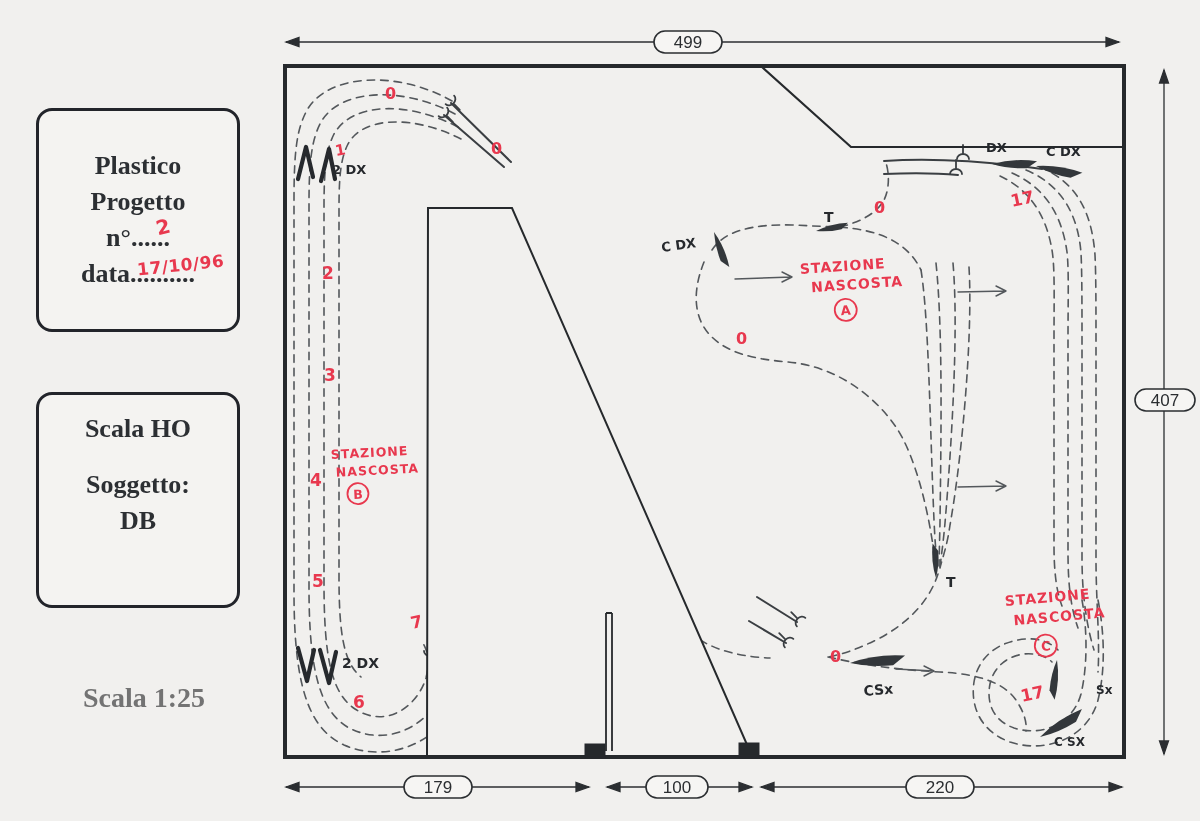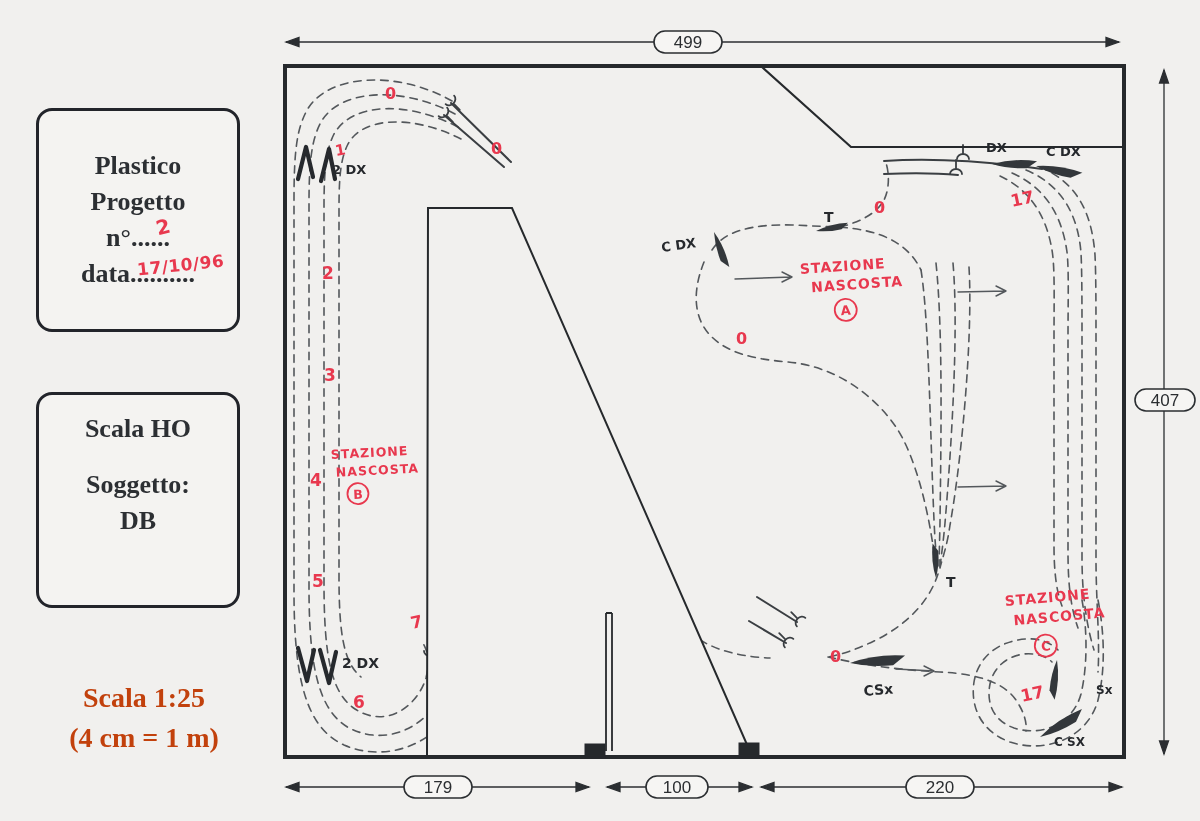--- a/index.html
+++ b/index.html
@@ -12,21 +12,21 @@
   .card::before{content:"";position:absolute;z-index:-1;left:9px;top:11px;right:-9px;bottom:-9px;
         border-radius:18px;border:1px solid #8f8d8a;
         background:repeating-linear-gradient(135deg,#a8a6a3 0 1.5px,#eceae8 1.5px 4px);}
   #project-card{left:36px;top:108px;width:198px;height:218px;justify-content:center;}
   #subject-card{left:36px;top:392px;width:198px;height:210px;align-items:center;}
   .card .ln{font-weight:bold;font-size:26px;line-height:36px;white-space:nowrap;}
   .rel{position:relative;}
   .hand-red{color:#e8384e;font-family:"DejaVu Sans",sans-serif;font-weight:bold;}
   #proj-num-val{position:absolute;left:50px;top:-11px;font-size:20px;transform:rotate(-14deg);}
   #proj-date-val{position:absolute;left:56px;top:-9px;font-size:17px;transform:rotate(-6deg);letter-spacing:.5px;}
-  #scale-note{position:absolute;left:24px;top:678px;width:240px;text-align:center;color:#c2410c;
+  #scale-note{position:absolute;left:24px;top:678px;width:240px;text-align:center;color:#737373;
         font-weight:bold;font-size:28px;line-height:40px;}
   svg{position:absolute;left:0;top:0;}
   text{user-select:none;}
   .dimtxt{font-family:"Liberation Sans",sans-serif;font-size:17px;fill:#2b2e31;}
   .blk{font-family:"DejaVu Sans",sans-serif;font-weight:bold;fill:#26292d;}
   .red{font-family:"DejaVu Sans",sans-serif;font-weight:bold;fill:#e8384e;}
 </style>
 </head>
 <body>
 
@@ -46,21 +46,20 @@
   </div>
 
   <div class="card" id="subject-card">
     <div class="ln" style="margin-top:16px">Scala HO</div>
     <div class="ln" style="margin-top:20px">Soggetto:</div>
     <div class="ln">DB</div>
   </div>
 
   <div id="scale-note">
     <div>Scala  1:25</div>
-    <div>(4 cm = 1 m)</div>
   </div>
 
   <svg width="1200" height="821" viewBox="0 0 1200 821">
 
     <g stroke="#2b2e31" stroke-width="1.3" fill="#2b2e31">
       <line x1="286" y1="42" x2="1119" y2="42"></line>
       <polygon points="286,42 299,37.5 299,46.5"></polygon>
         <polygon points="1119,42 1106,37.5 1106,46.5"></polygon>
       <rect x="654" y="31" width="68" height="22" rx="11" fill="#f6f5f3" stroke-width="1.6"></rect>
       <text class="dimtxt" x="688" y="48" text-anchor="middle" stroke="none">499</text>

